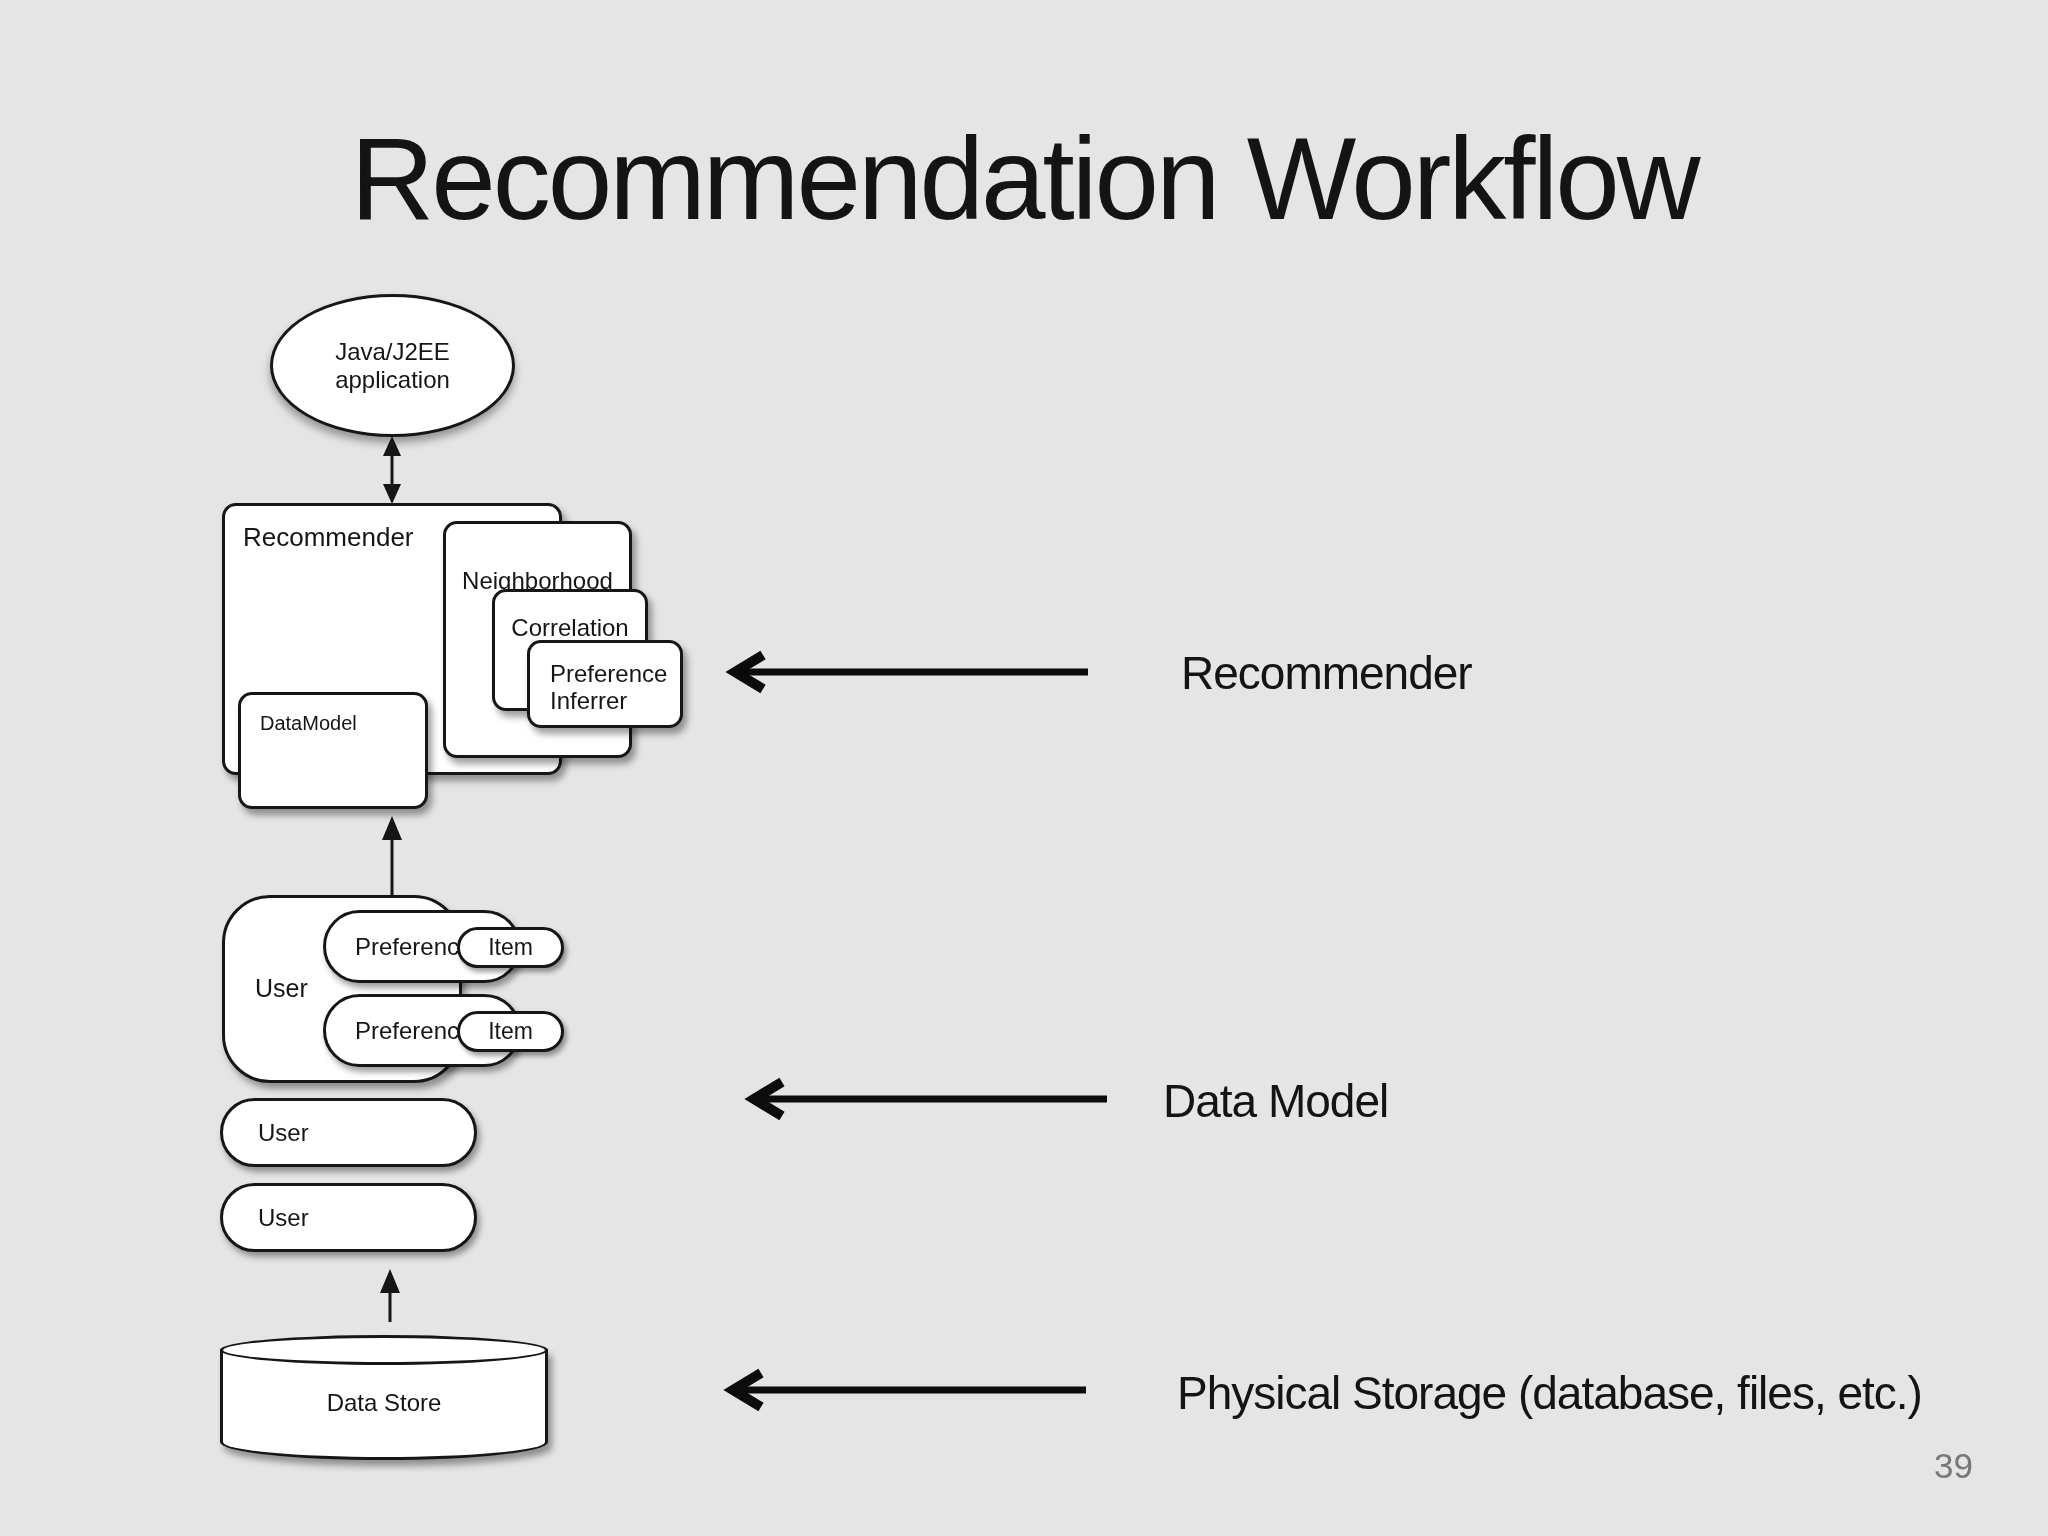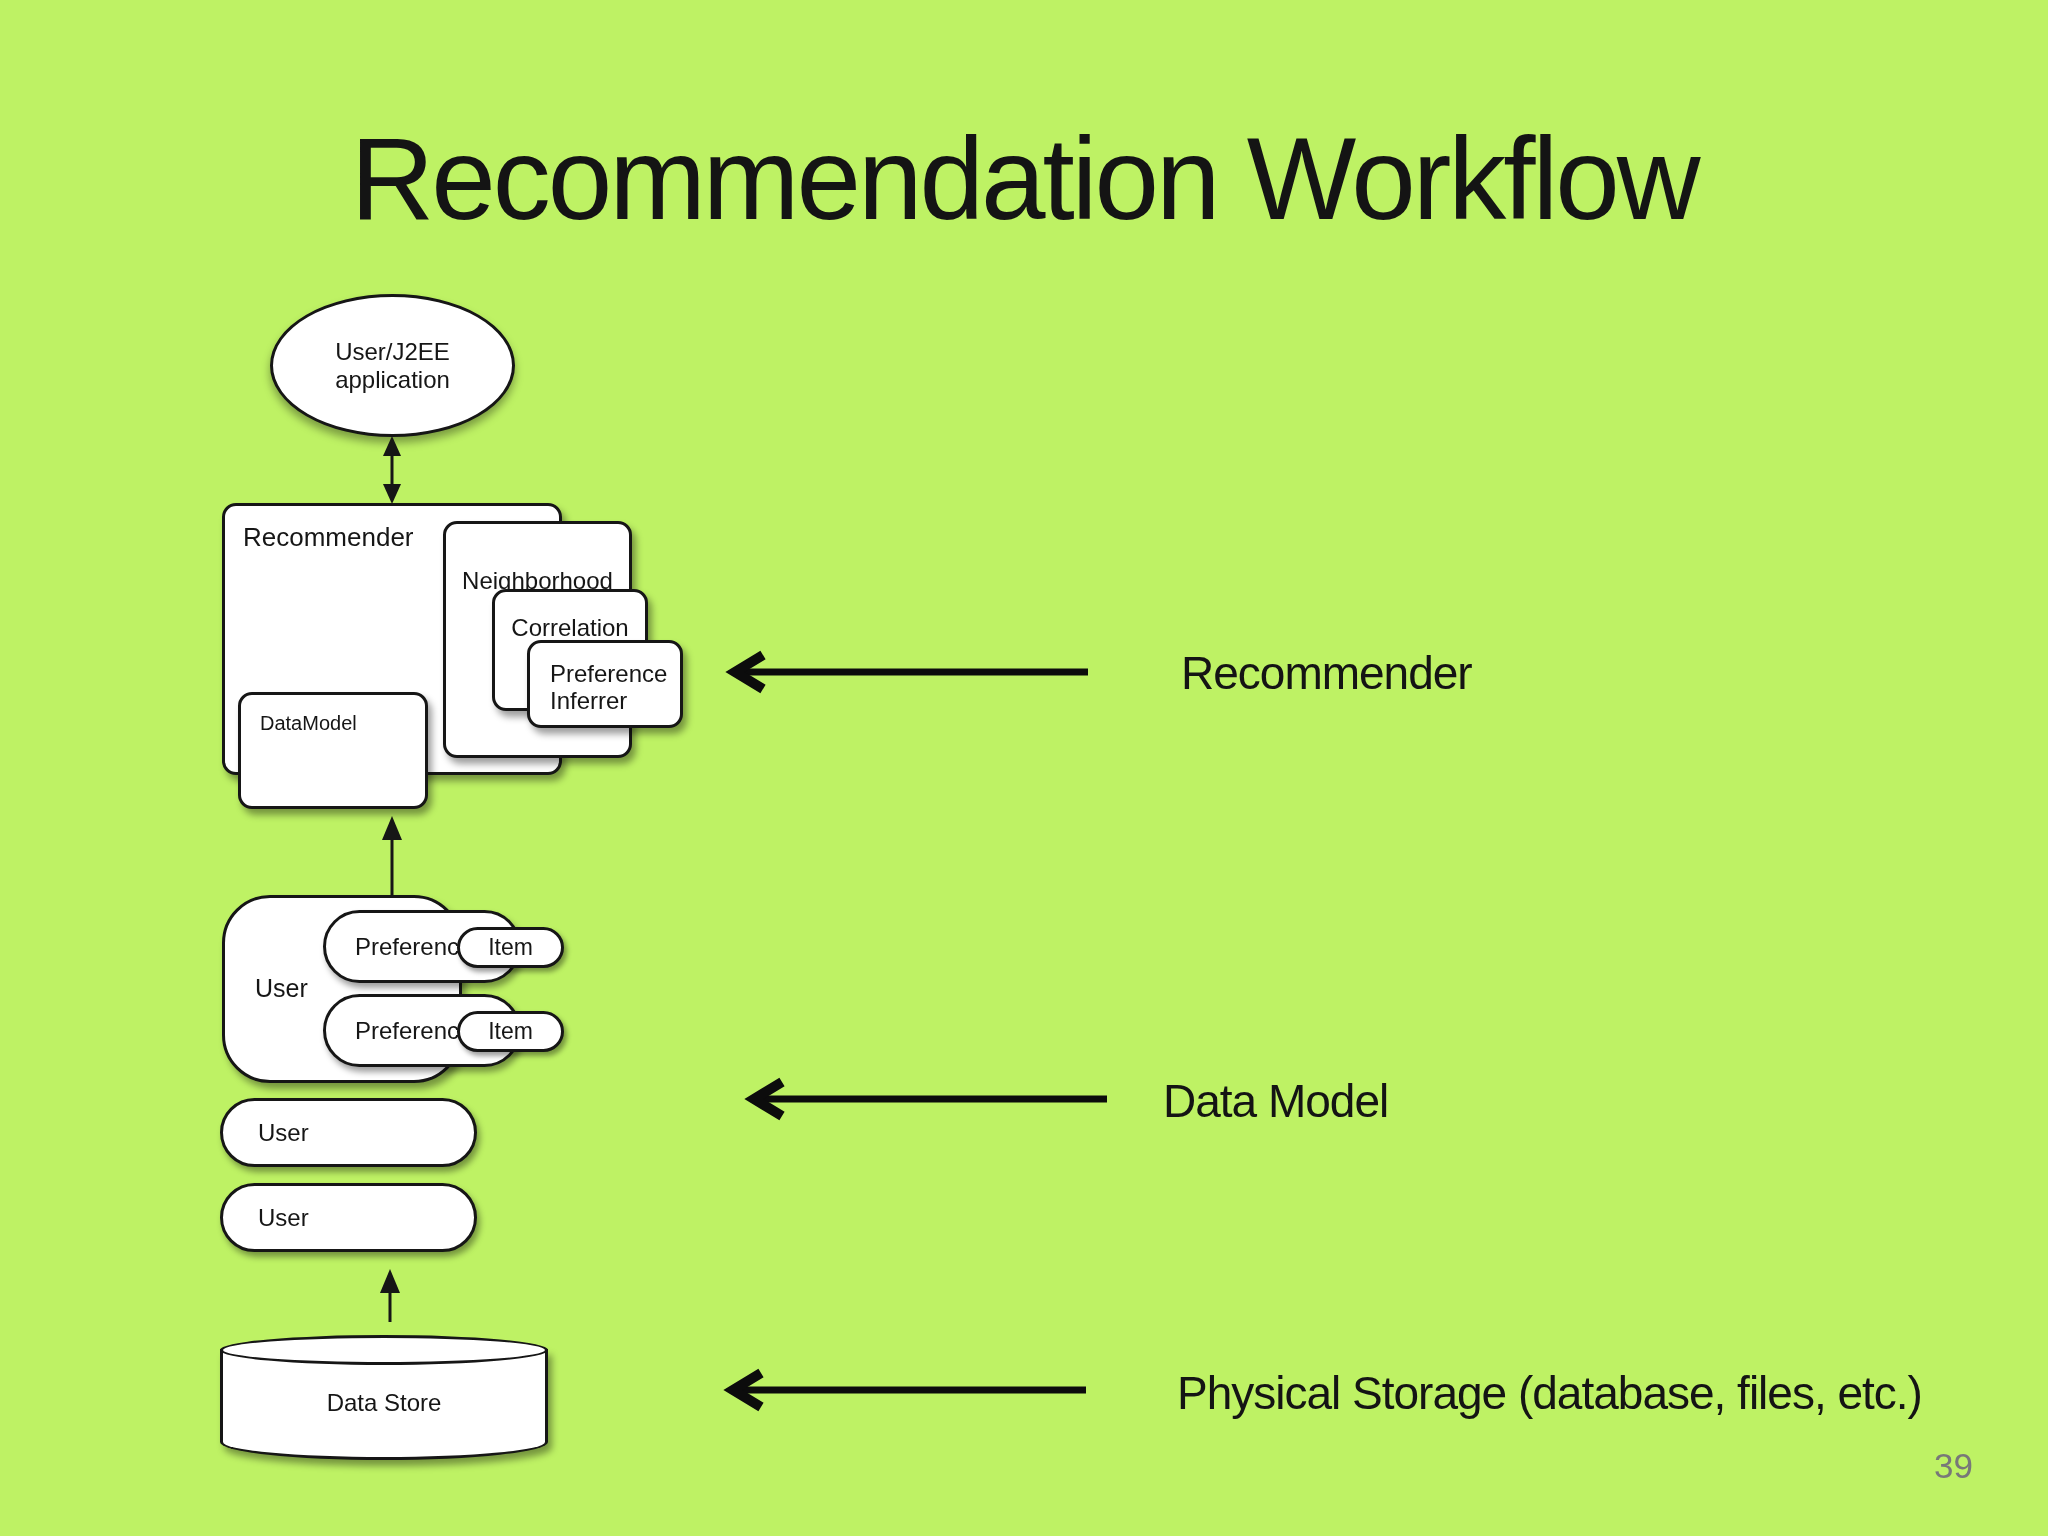--- a/index.html
+++ b/index.html
@@ -1,19 +1,19 @@
 <!DOCTYPE html>
 <html><head>
 <meta charset="utf-8">
 <style>
   html,body{margin:0;padding:0;background:#ffffff;}
   #slide{
     position:relative;
     width:2048px;height:1536px;
-    background:#bef264;
+    background:#e5e5e5;
     overflow:hidden;
     font-family:"Liberation Sans","DejaVu Sans",sans-serif;
     color:#161616;
   }
   
   .title{
     position:absolute;left:0;right:0;top:112px;
     text-align:center;
     font-size:116px;
     letter-spacing:-3px;
@@ -99,21 +99,21 @@
   }
 </style>
 </head>
 <body>
 
 <div id="slide">
 
   <div class="title">Recommendation Workflow</div>
 
   <div class="shape ellipse-java">
-    <span>User/J2EE</span>
+    <span>Java/J2EE</span>
     <span>application</span>
   </div>
 
   <div class="arrow" style="left:377px;top:436px;">
     <svg width="30" height="68" viewBox="0 0 30 68">
       <line x1="15" y1="14" x2="15" y2="54" stroke="#161616" stroke-width="3"></line>
       <polygon points="15,0 6,20 24,20" fill="#161616"></polygon>
       <polygon points="15,68 6,48 24,48" fill="#161616"></polygon>
     </svg>
   </div>

